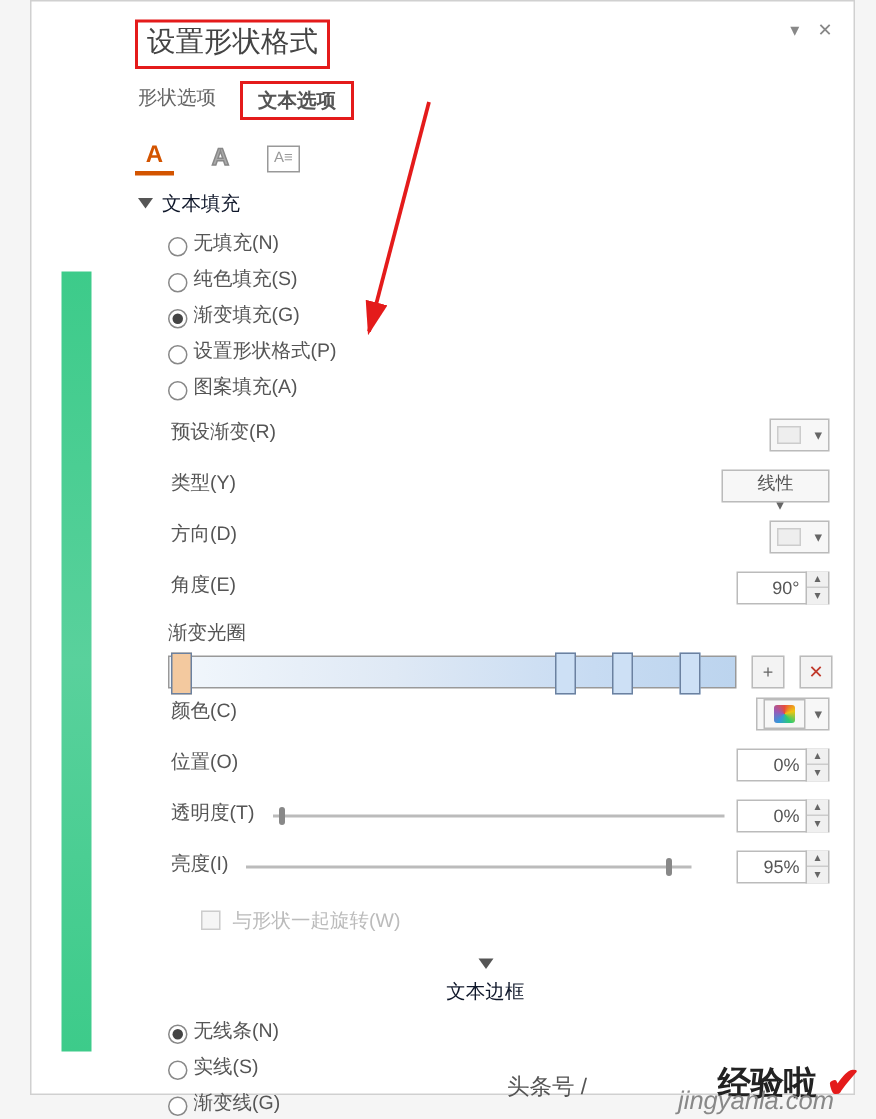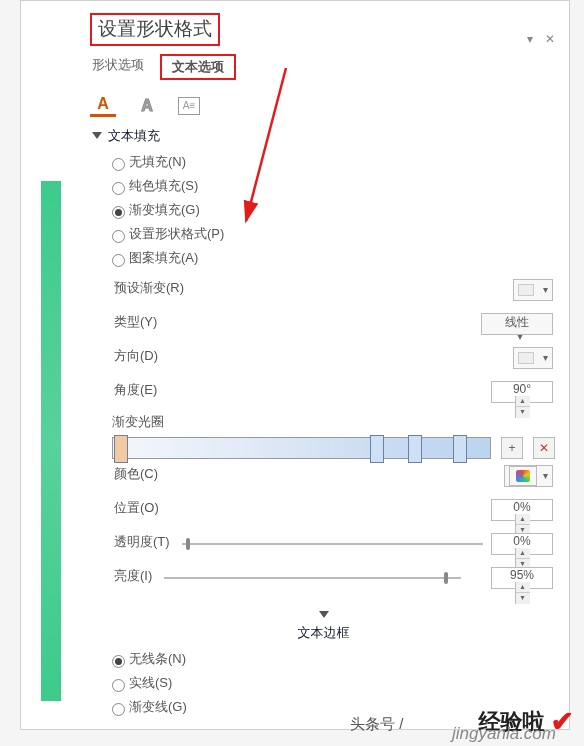--- a/index.html
+++ b/index.html
@@ -34,21 +34,21 @@
     position: absolute;
     left: 55px;
     top: 2px;
     right: 2px;
     bottom: 2px;
     background: #fff;
     padding: 10px 12px 10px 14px;
   }
   .hdr {
     display: flex;
-    align-items: flex-end;
+    align-items: flex-start;
     justify-content: space-between;
   }
   .title {
     font-size: 19px;
     color: #444;
     border: 2px solid #e41b1b;
     padding: 2px 6px 2px 6px;
     display: inline-block;
     line-height: 1.3;
   }
@@ -114,21 +114,21 @@
   .dd {
     border:1px solid #bbb; background:#f7f7f7;
     height:22px; min-width:40px;
     display:flex;align-items:center;justify-content:space-between;
     padding:0 4px; font-size:12px;
   }
   .dd .car{font-size:10px;color:#666;margin-left:6px;}
   .dd.wide{min-width:72px;flex-direction:column;}
   .spin {
     border:1px solid #bbb;background:#fff;height:22px;min-width:62px;
-    display:flex;align-items:center;flex-direction:column;
+    display:flex;align-items:center;
   }
   .spin .v{flex:1;text-align:right;padding:0 4px;font-size:12px;}
   .spin .btns{display:flex;flex-direction:column;border-left:1px solid #bbb;}
   .spin .btns span{font-size:8px;line-height:10px;height:11px;width:14px;text-align:center;color:#666;background:#f0f0f0;border-bottom:1px solid #ccc;}
   .spin .btns span:last-child{border-bottom:none;}
   .gradient-block { margin-left:22px; margin-top:4px;}
   .grad-label{color:#555;font-size:13px;margin-bottom:6px;}
   .grad-row{display:flex;align-items:center;gap:10px;}
   .grad-bar {
     flex:1; height:22px; border:1px solid #999;
@@ -154,21 +154,21 @@
   .cb{width:13px;height:13px;border:1px solid #ccc;background:#f5f5f5;}
   
   .arrow-svg{position:absolute;left:115px;top:60px;pointer-events:none;}
   
   .wm{
     position:absolute;right:10px;bottom:8px;display:flex;align-items:center;gap:6px;
     font-weight:700;color:#222;font-size:22px;
   }
   .wm .chk{color:#e41b1b;font-size:28px;}
   .wm-sub{position:absolute;right:28px;bottom:2px;font-size:17px;color:#888;font-style:italic;}
-  .byline{position:absolute;left:350px;bottom:12px;font-size:15px;color:#555;}
+  .byline{position:absolute;left:338px;bottom:12px;font-size:15px;color:#555;}
 </style>
 </head>
 <body>
 
 <div class="outer">
   <div class="green-bar"></div>
 
   <div class="panel">
 
     <div class="hdr">
@@ -333,20 +333,24 @@
           <div class="spin">
             <span class="v">95%</span>
             <span class="btns">
                 <span>▴</span>
                 <span>▾</span>
               </span>
           </div>
         </div>
       </div>
 
+      <div class="check-row">
+        <span class="cb"></span>
+        <span>与形状一起旋转(W)</span>
+      </div>
     </div>
 
     <div class="section-hdr" style="margin-top:16px;flex-direction:column;">
       <span class="tri"></span>
       <span>文本边框</span>
     </div>
 
     <div class="radios">
       <div class="radio-row">
         <span class="radio-dot sel"></span>

